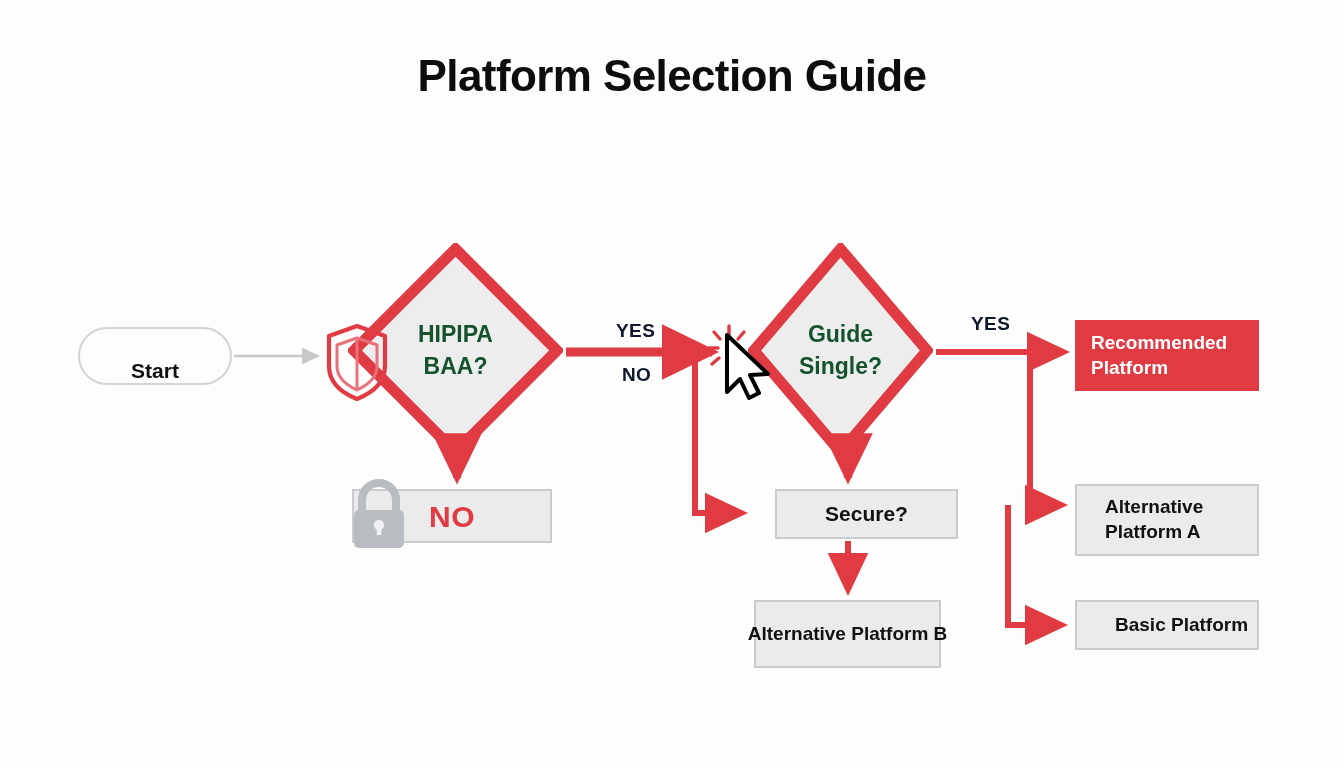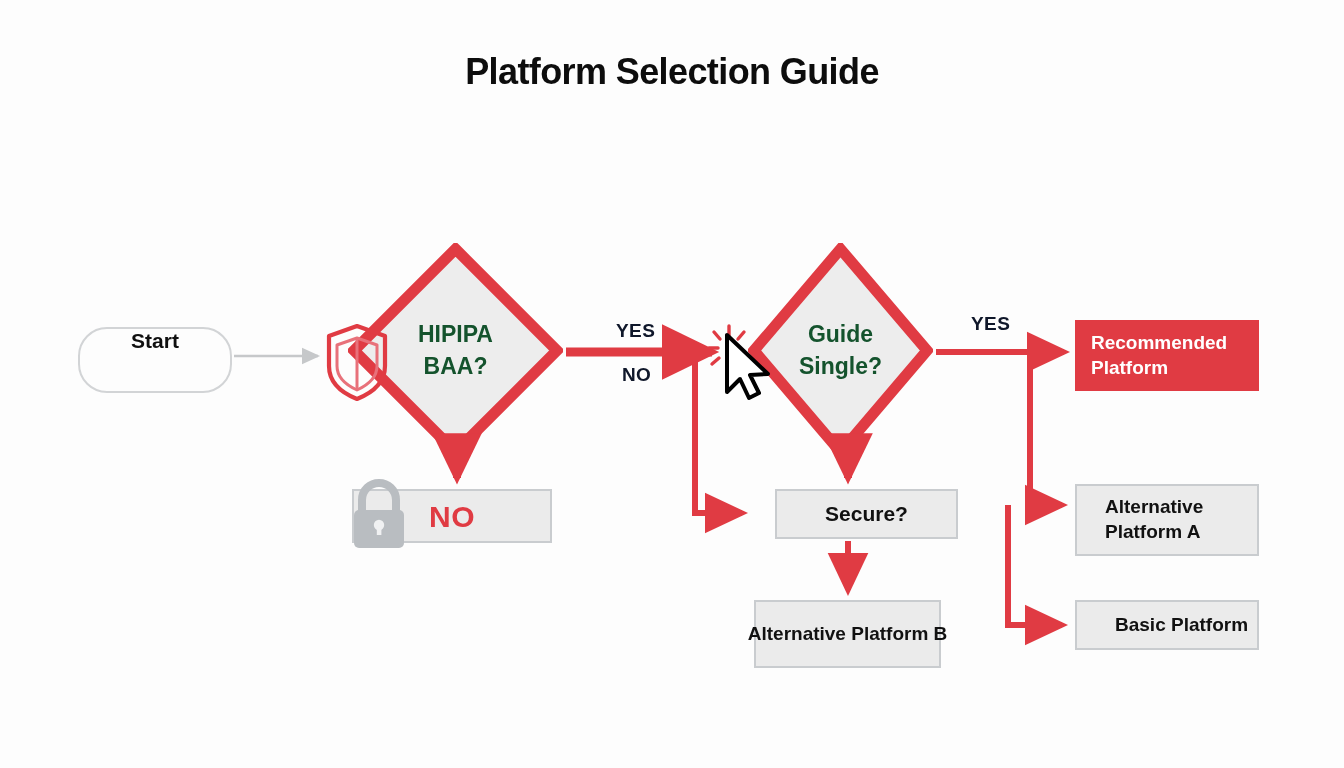--- a/index.html
+++ b/index.html
@@ -21,36 +21,36 @@
     height: 768px;
     background: #fdfdfd;
   }
   .abs { position: absolute; }
 
   
   #page-title {
     left: 0; top: 52px;
     width: 1344px;
     text-align: center;
-    font-size: 36px;
+    font-size: 44px;
     font-weight: bold;
     color: #0d0d0d;
     letter-spacing: -0.6px;
     line-height: 1.1;
   }
 
   
   #start-node {
     left: 78px; top: 327px;
-    width: 154px; height: 66px;
+    width: 154px; height: 58px;
     border: 2px solid #d2d4d6;
     border-radius: 29px;
     background: #fdfdfd;
     display: flex;
-    align-items: flex-start;
+    align-items: flex-end;
     justify-content: center;
     font-size: 21px;
     font-weight: bold;
     color: #101010;
     box-sizing: border-box;
   }
 
   
   .diamond-wrap { position: absolute; }
   .diamond-shape {

